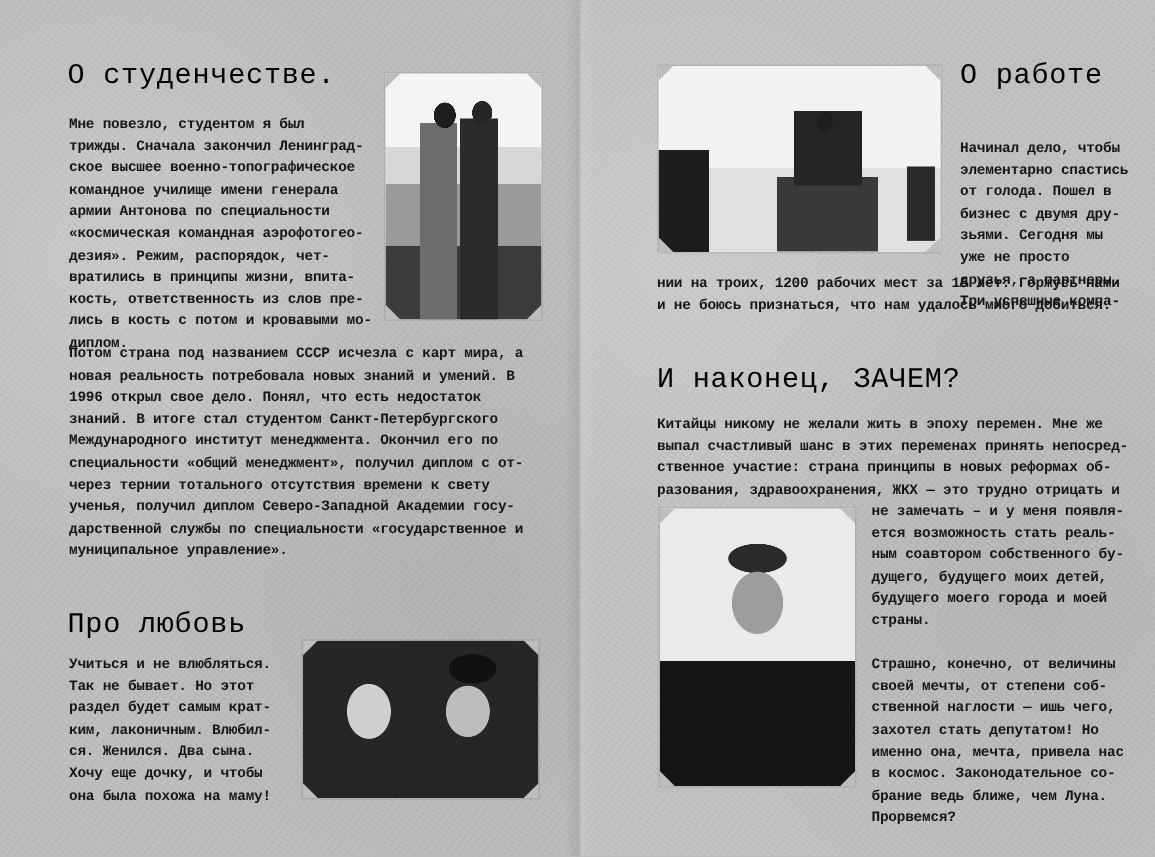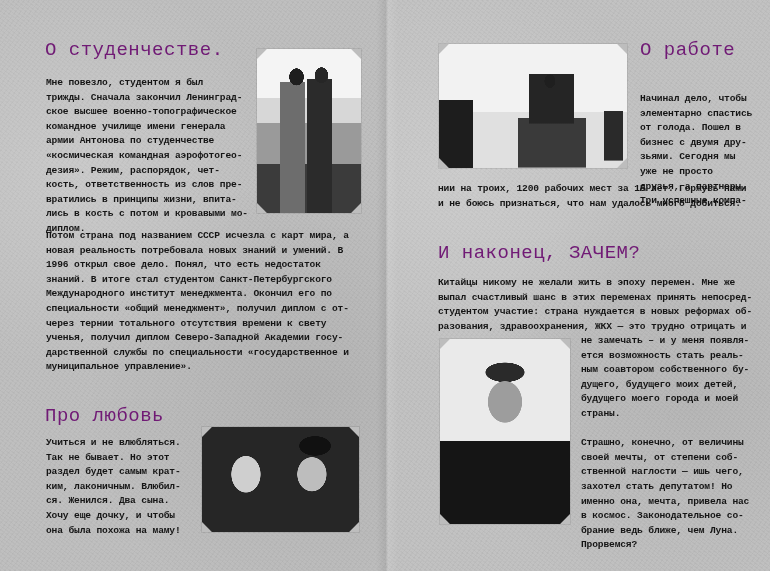--- a/index.html
+++ b/index.html
@@ -21,21 +21,21 @@
     }
     .page-left { left: 0; width: 386px; }
     .page-right { left: 386px; width: 384px; background-color: #c0c0c0; }
     .gutter {
       position: absolute; top: 0; left: 376px; width: 22px; height: 571px;
       background: linear-gradient(90deg, rgba(0,0,0,0) 0%, rgba(0,0,0,0.07) 45%, rgba(255,255,255,0.10) 55%, rgba(0,0,0,0) 100%);
     }
     .heading {
       position: absolute; margin: 0;
       font-family: "Liberation Mono", "DejaVu Sans Mono", monospace;
-      font-weight: normal; color: #701a75;
+      font-weight: normal; color: #000000;
       font-size: 19px; letter-spacing: 0.5px; white-space: nowrap;
     }
     .text {
       position: absolute; margin: 0;
       font-family: "Liberation Mono", "DejaVu Sans Mono", monospace;
       font-size: 9.6px; line-height: 14.6px; color: #151515;
       font-weight: bold; letter-spacing: -0.15px;
     }
     .text p { margin: 0; }
     .photo {
@@ -102,25 +102,25 @@
 <div class="page page-right"></div>
 <div class="gutter"></div>
 
 <h2 class="heading" style="left:45px; top:39px;">О студенчестве.</h2>
 
 <div class="text" style="left:46px; top:76px; width:210px;">
   <p>Мне повезло, студентом я был</p>
   <p>трижды. Сначала закончил Ленинград-</p>
   <p>ское высшее военно-топографическое</p>
   <p>командное училище имени генерала</p>
-  <p>армии Антонова по студенчестве</p>
+  <p>армии Антонова по специальности</p>
   <p>«космическая командная аэрофотогео-</p>
   <p>дезия». Режим, распорядок, чет-</p>
+  <p>вратились в принципы жизни, впита-</p>
   <p>кость, ответственность из слов пре-</p>
-  <p>вратились в принципы жизни, впита-</p>
   <p>лись в кость с потом и кровавыми мо-</p>
   <p>диплом.</p>
 </div>
 
 <div class="photo p1" style="left:257px; top:49px; width:104px; height:164px;">
   <div class="img"></div>
   <span class="corner tl"></span>
   <span class="corner tr"></span>
   <span class="corner bl"></span>
   <span class="corner br"></span>
@@ -183,21 +183,21 @@
 <div class="text" style="left:438px; top:182px; width:330px;">
   <p>нии на троих, 1200 рабочих мест за 15 лет. Горжусь нами</p>
   <p>и не боюсь признаться, что нам удалось много добиться.</p>
 </div>
 
 <h2 class="heading" style="left:438px; top:242px;">И наконец, ЗАЧЕМ?</h2>
 
 <div class="text" style="left:438px; top:276px; width:330px;">
   <p>Китайцы никому не желали жить в эпоху перемен. Мне же</p>
   <p>выпал счастливый шанс в этих переменах принять непосред-</p>
-  <p>студентом участие: страна нуждается в новых реформах об-</p>
+  <p>ственное участие: страна принципы в новых реформах об-</p>
   <p>разования, здравоохранения, ЖКХ — это трудно отрицать и</p>
 </div>
 
 <div class="photo p4" style="left:440px; top:339px; width:130px; height:185px;">
   <div class="img"></div>
   <span class="corner tl"></span>
   <span class="corner tr"></span>
   <span class="corner bl"></span>
   <span class="corner br"></span>
 </div>

